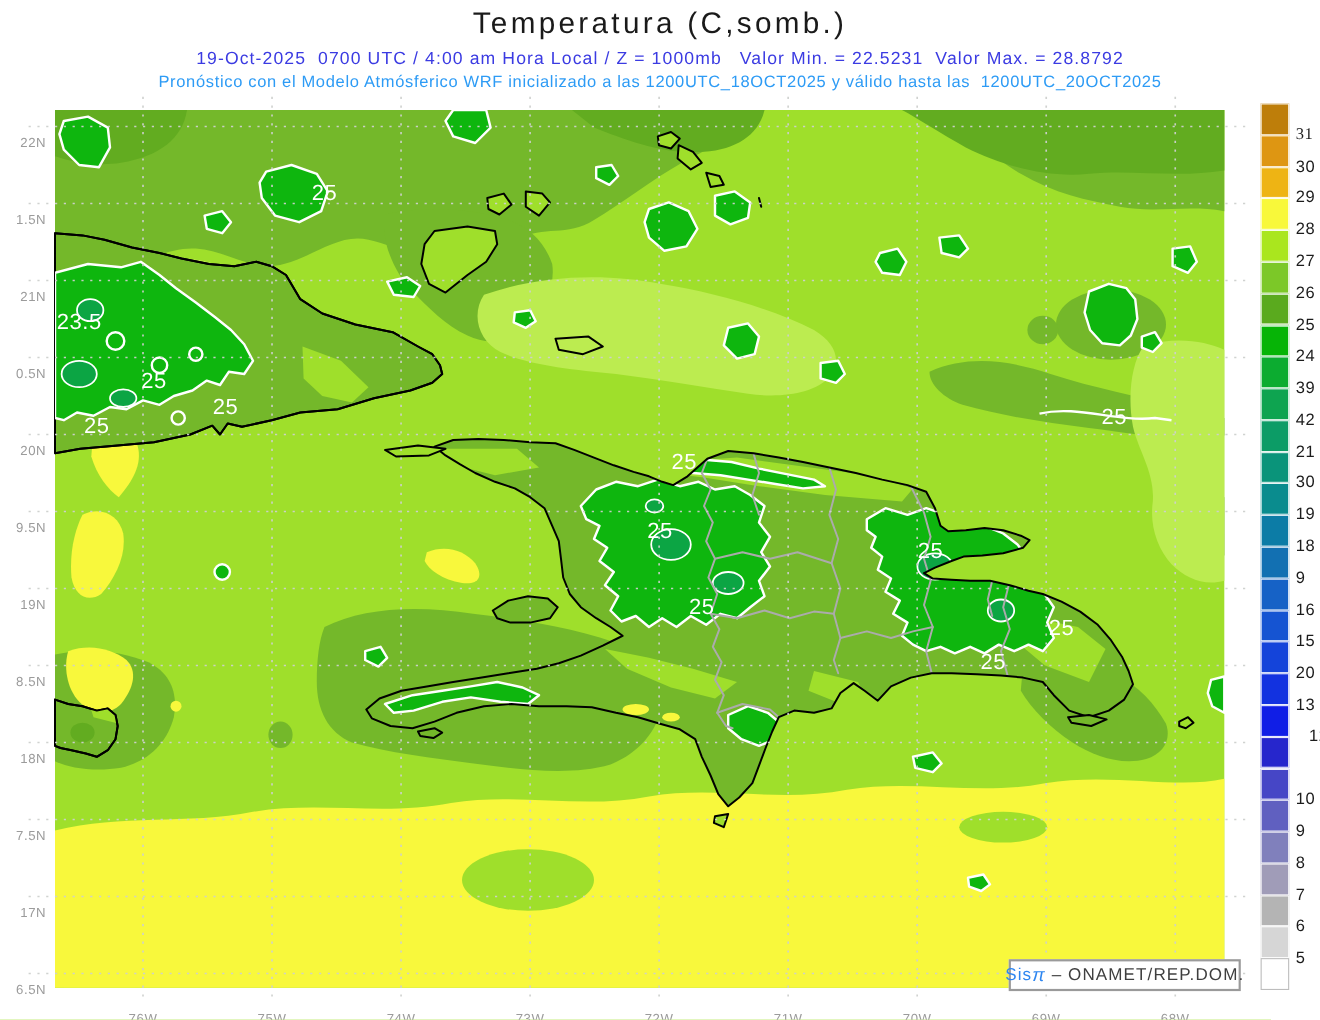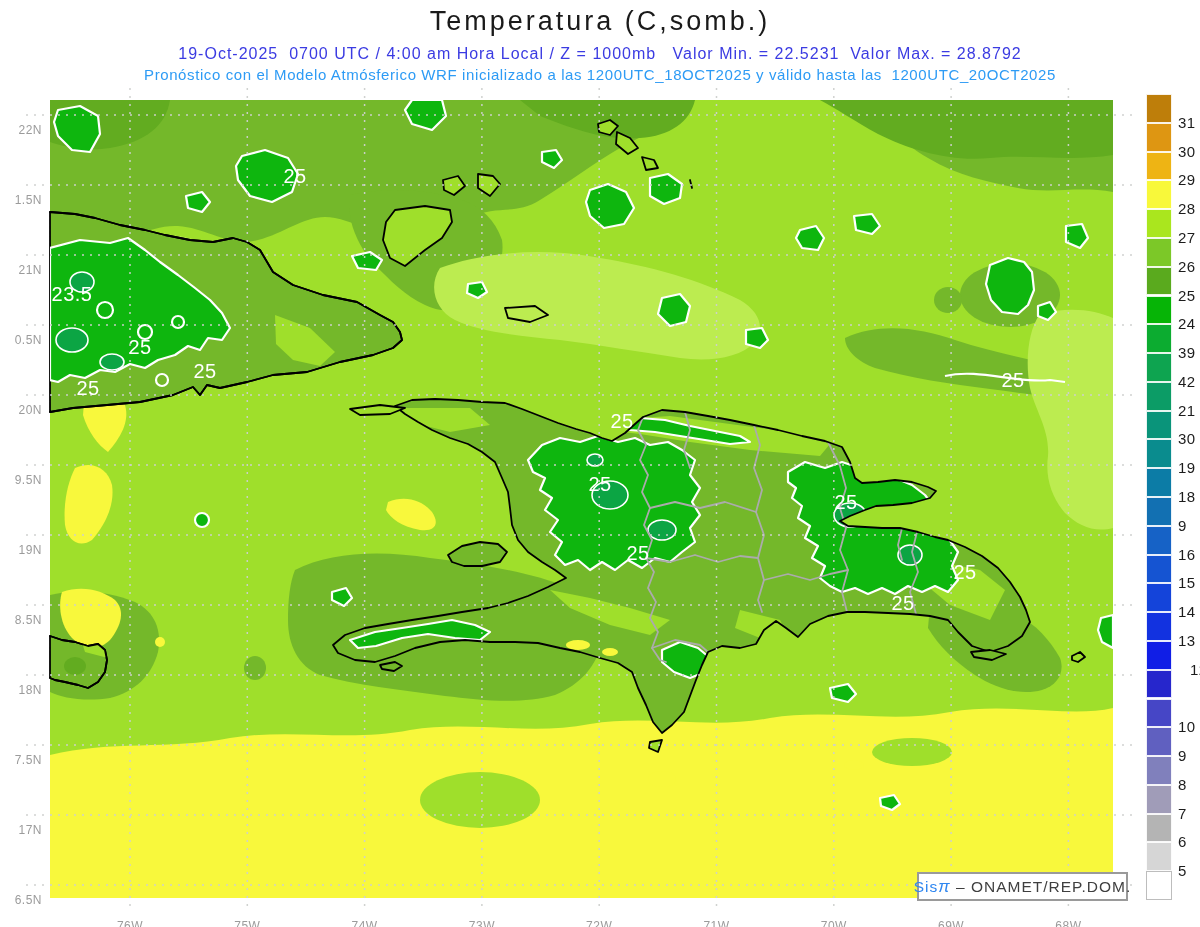--- a/index.html
+++ b/index.html
@@ -320,38 +320,38 @@
     <div class="cb-seg" style="top: 575.714px; height: 28.7857px; background: rgb(38, 38, 204);"></div>
     <div class="cb-seg" style="top: 604.5px; height: 28.7857px; background: rgb(70, 70, 198);"></div>
     <div class="cb-seg" style="top: 633.286px; height: 28.7857px; background: rgb(96, 96, 192);"></div>
     <div class="cb-seg" style="top: 662.071px; height: 28.7857px; background: rgb(128, 128, 188);"></div>
     <div class="cb-seg" style="top: 690.857px; height: 28.7857px; background: rgb(160, 156, 184);"></div>
     <div class="cb-seg" style="top: 719.643px; height: 28.7857px; background: rgb(180, 180, 180);"></div>
     <div class="cb-seg" style="top: 748.429px; height: 28.7857px; background: rgb(214, 214, 214);"></div>
     <div class="cb-seg last" style="top: 777.214px; height: 28.7857px; background: rgb(255, 255, 255);"></div>
   </div>
 <div id="cb-labels">
-    <div class="cb-label" style="left: 1178px; top: 113.786px;">31</div>
+    <div class="cb-label" style="left: 1178px; top: 113.786px; font-family: Liberation Serif, serif;">31</div>
     <div class="cb-label" style="left: 1178px; top: 142.571px;">30</div>
     <div class="cb-label" style="left: 1178px; top: 171.357px;">29</div>
     <div class="cb-label" style="left: 1178px; top: 200.143px;">28</div>
     <div class="cb-label" style="left: 1178px; top: 228.929px; text-align: center;">27</div>
     <div class="cb-label" style="left: 1178px; top: 257.714px;">26</div>
     <div class="cb-label" style="left: 1178px; top: 286.5px;">25</div>
     <div class="cb-label" style="left: 1178px; top: 315.286px;">24</div>
     <div class="cb-label" style="left: 1178px; top: 344.071px;">39</div>
     <div class="cb-label" style="left: 1178px; top: 372.857px;">42</div>
     <div class="cb-label" style="left: 1178px; top: 401.643px;">21</div>
     <div class="cb-label" style="left: 1178px; top: 430.429px;">30</div>
     <div class="cb-label" style="left: 1178px; top: 459.214px;">19</div>
     <div class="cb-label" style="left: 1178px; top: 488px;">18</div>
     <div class="cb-label" style="left: 1178px; top: 516.786px;">9</div>
     <div class="cb-label" style="left: 1178px; top: 545.571px;">16</div>
     <div class="cb-label" style="left: 1178px; top: 574.357px;">15</div>
-    <div class="cb-label" style="left: 1178px; top: 603.143px;">14</div>
+    <div class="cb-label" style="left: 1178px; top: 603.143px;">20</div>
     <div class="cb-label" style="left: 1178px; top: 631.929px;">13</div>
     <div class="cb-label" style="left: 1178px; top: 660.714px; margin-left: 12px;">12</div>
     <div class="cb-label" style="left: 1200px; top: 689.5px;">11</div>
     <div class="cb-label" style="left: 1178px; top: 718.286px;">10</div>
     <div class="cb-label" style="left: 1178px; top: 747.071px;">9</div>
     <div class="cb-label" style="left: 1178px; top: 775.857px;">8</div>
     <div class="cb-label" style="left: 1178px; top: 804.643px;">7</div>
     <div class="cb-label" style="left: 1178px; top: 833.429px;">6</div>
     <div class="cb-label" style="left: 1178px; top: 862.214px;">5</div>
   </div>

